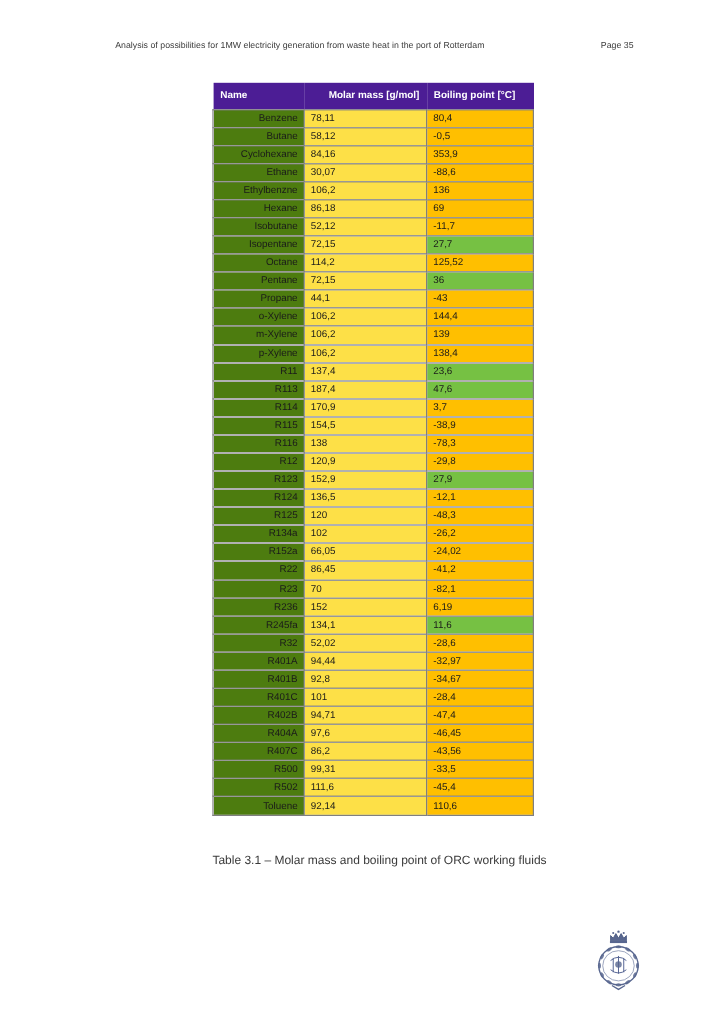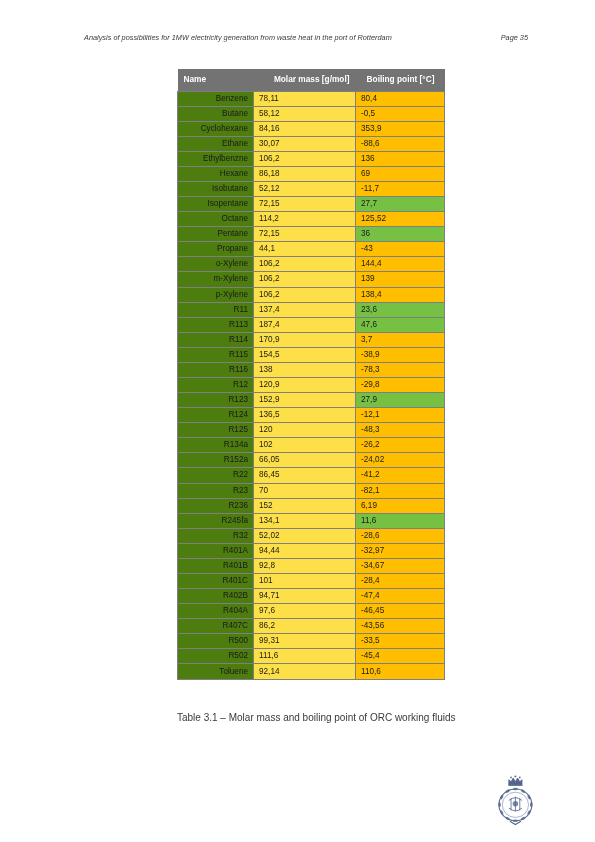--- a/index.html
+++ b/index.html
@@ -13,29 +13,28 @@
     font-family: "Liberation Sans", sans-serif;
     color: #1a1a1a;
     position: relative;
     overflow: hidden;
   }
 
   
   .page-header {
     position: absolute;
     top: 33px;
-    left: 60px;
+    left: 72px;
     right: 45px;
     display: flex;
     align-items: baseline;
     justify-content: space-between;
     font-size: 7.3px;
     color: #3a3a3a;
     letter-spacing: 0.02px;
-    font-style: italic;
   }
   .header-title {
     flex: 0 1 auto;
     margin-left: 24px;
     white-space: nowrap;
   }
   .header-page {
     flex: 0 0 auto;
     white-space: nowrap;
     margin-right: 22px;
@@ -52,34 +51,34 @@
     border-collapse: collapse;
     width: 267px;
     table-layout: fixed;
     font-size: 8.2px;
   }
   table.fluids col.c-name  { width: 76px; }
   table.fluids col.c-molar { width: 102px; }
   table.fluids col.c-boil  { width: 89px; }
 
   table.fluids thead th {
-    background: #737373;
+    background: #4c1d95;
     color: #ffffff;
     font-weight: bold;
     font-size: 8.3px;
     text-align: left;
     padding: 5px 5px 6px 5px;
     height: 22px;
     vertical-align: middle;
     border: none;
     box-sizing: border-box;
   }
   table.fluids thead th.th-name  { padding-left: 6px; }
   table.fluids thead th.th-molar { text-align: right; padding-right: 6px; }
-  table.fluids thead th.th-boil  { text-align: center; padding-left: 6px; }
+  table.fluids thead th.th-boil  { text-align: left; padding-left: 6px; }
 
   table.fluids tbody td {
     height: 15.08px;
     padding: 0 5px;
     border: 0.8px solid #7f7f7f;
     box-sizing: border-box;
     line-height: 14px;
     white-space: nowrap;
     overflow: hidden;
   }

